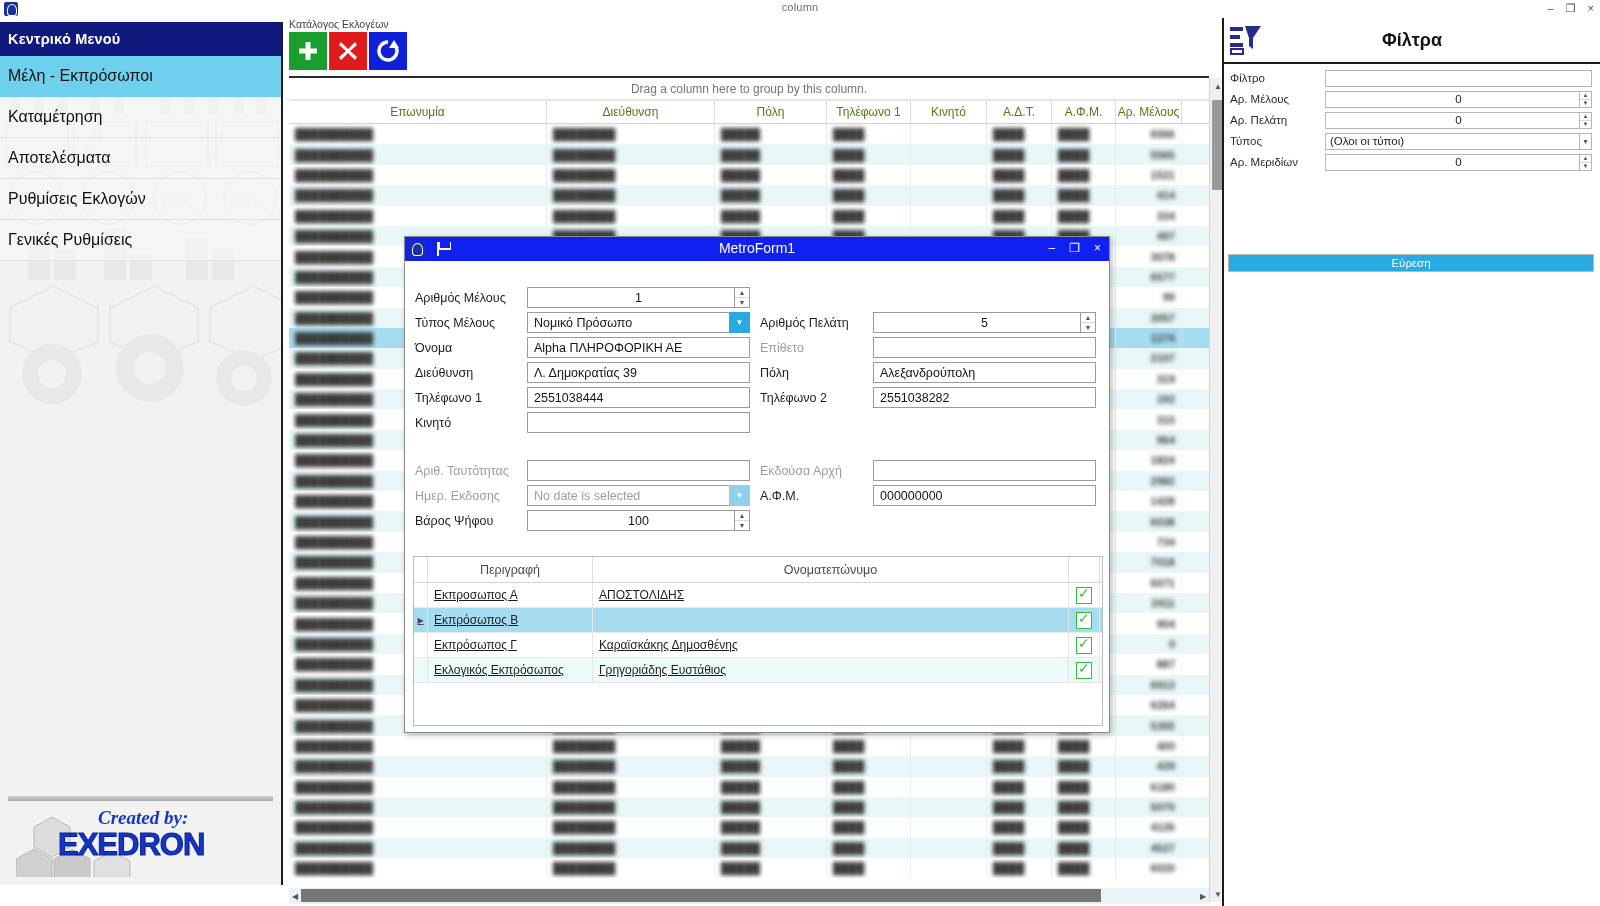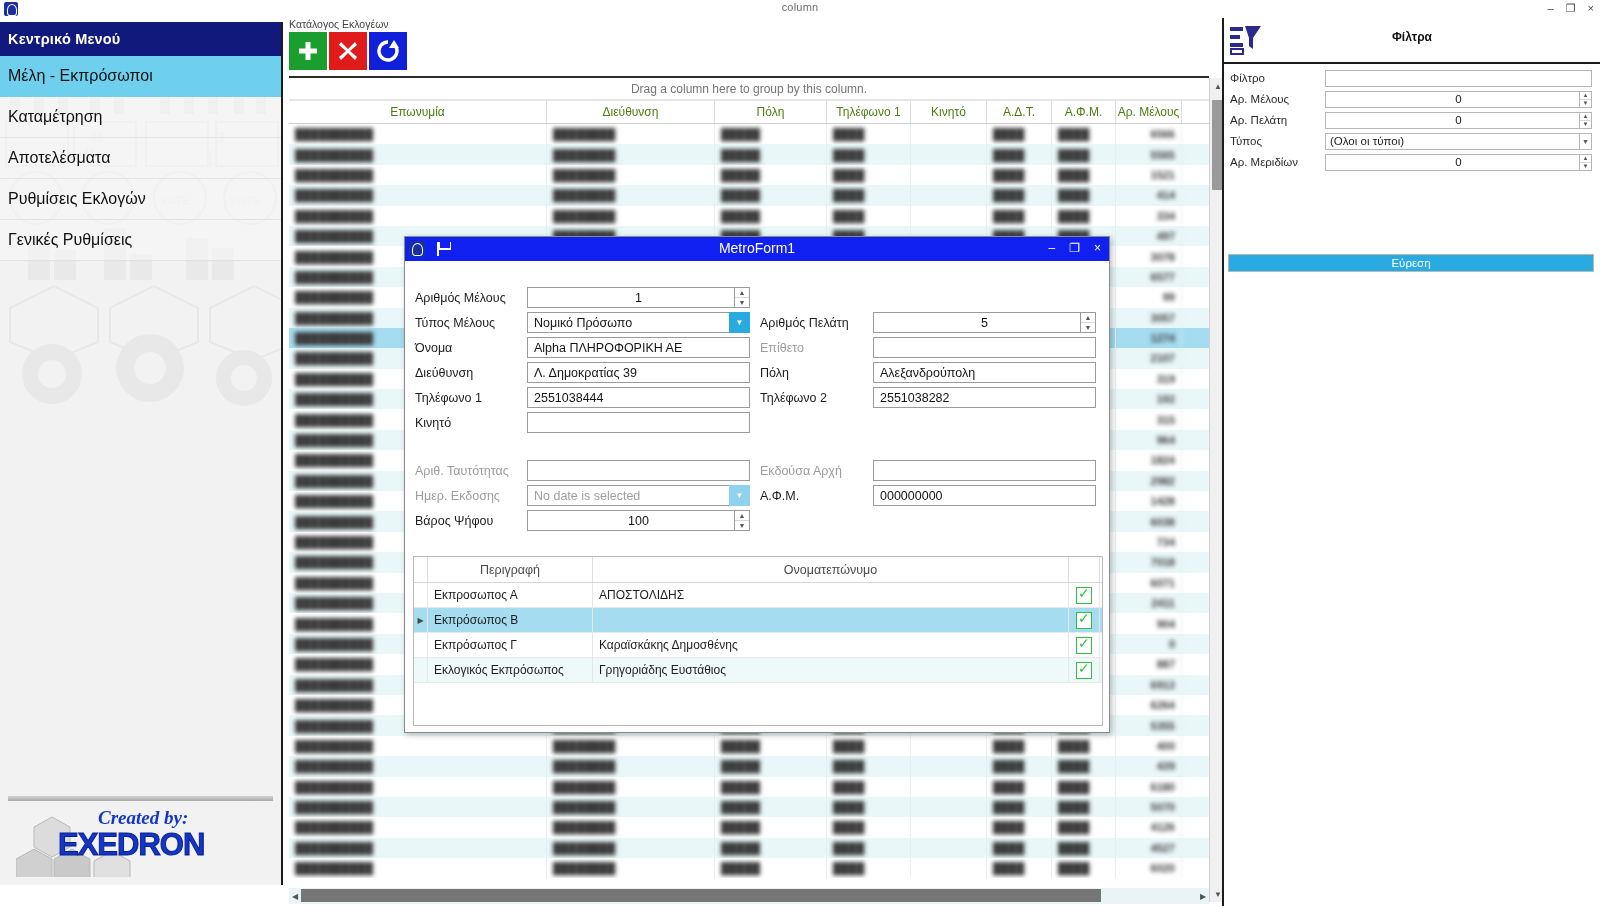--- a/index.html
+++ b/index.html
@@ -86,21 +86,21 @@
   .hthumb { position:absolute; left:12px; top:1px; width:800px; height:13px; background:#767676; }
   .hs-arrow { position:absolute; width:12px; height:16px; display:flex; align-items:center;
               justify-content:center; font-size:8px; color:#555; }
 
   
   .filters { position:absolute; left:1222px; top:18px; width:378px; height:888px; background:#fff;
              border-left:2px solid #1b1b1b; }
   .f-head { position:relative; height:46px; border-bottom:2px solid #1b1b1b; }
   .f-logo { position:absolute; left:4px; top:6px; width:34px; height:34px; }
   .f-title { position:absolute; left:0; right:0; top:12px; text-align:center; font-weight:bold;
-             font-size:12px; color:#111; }
+             font-size:18px; color:#111; }
   .f-rows { position:absolute; left:6px; top:50px; right:8px; }
   .f-row { display:flex; align-items:center; height:20px; margin-bottom:1px; }
   .f-label { width:95px; font-size:11.5px; color:#2b2b2b; }
   .f-ctl { position:relative; flex:1; height:17px; background:#fff; border:1px solid #b6b6b6;
            font-size:11.5px; display:flex; align-items:center; justify-content:center; color:#1a1a1a; }
   .f-ctl.left { justify-content:flex-start; padding-left:4px; }
   .spin { position:absolute; right:-1px; top:-1px; width:13px; height:17px; border:1px solid #b6b6b6;
           background:#fff; display:flex; flex-direction:column; }
   .spin span { flex:1; display:flex; align-items:center; justify-content:center; font-size:6px; color:#555; }
   .spin span:first-child { border-bottom:1px solid #d8d8d8; }
@@ -151,21 +151,21 @@
   .tabhdr-item { background:#29abe2; color:#fff; font-size:11.5px; font-weight:bold;
                  padding:0 8px; display:flex; align-items:center; }
   .dgrid { position:absolute; left:8px; top:295px; width:690px; height:170px;
            border:1px solid #b9b9b9; background:#fff; }
   .dg-head { display:flex; height:26px; border-bottom:1px solid #d6d6d6; }
   .dg-h { display:flex; align-items:center; justify-content:center; font-size:12.5px; color:#4a4a4a;
           border-right:1px solid #ddd; height:100%; }
   .dg-row { display:flex; height:25px; font-size:12px; color:#1d1d1d; border-bottom:1px solid #e8e8e8; }
   .dg-row.alt { background:#eefafa; }
   .dg-row.sel { background:#a5dcf0; }
-  .dg-c { display:flex; align-items:center; padding:0 6px; border-right:1px solid #e6e6e6; height:100%; }
+  .dg-c { display:flex; align-items:center; padding:0 6px; border-right:1px solid #e6e6e6; height:100%;text-decoration:underline; }
   .dg-ind { width:14px; display:flex; align-items:center; justify-content:center;
             font-size:8px; color:#4a4a4a; }
   .chkdoc { width:16px; height:17px; border:1.6px solid #2fbf3f; background:#fff; position:relative; }
   .chkdoc::after { content:"✓"; position:absolute; left:1px; top:-3px; font-size:14px; color:#2fbf3f; }
 </style>
 </head>
 <body>
 
 <div id="app">
 

